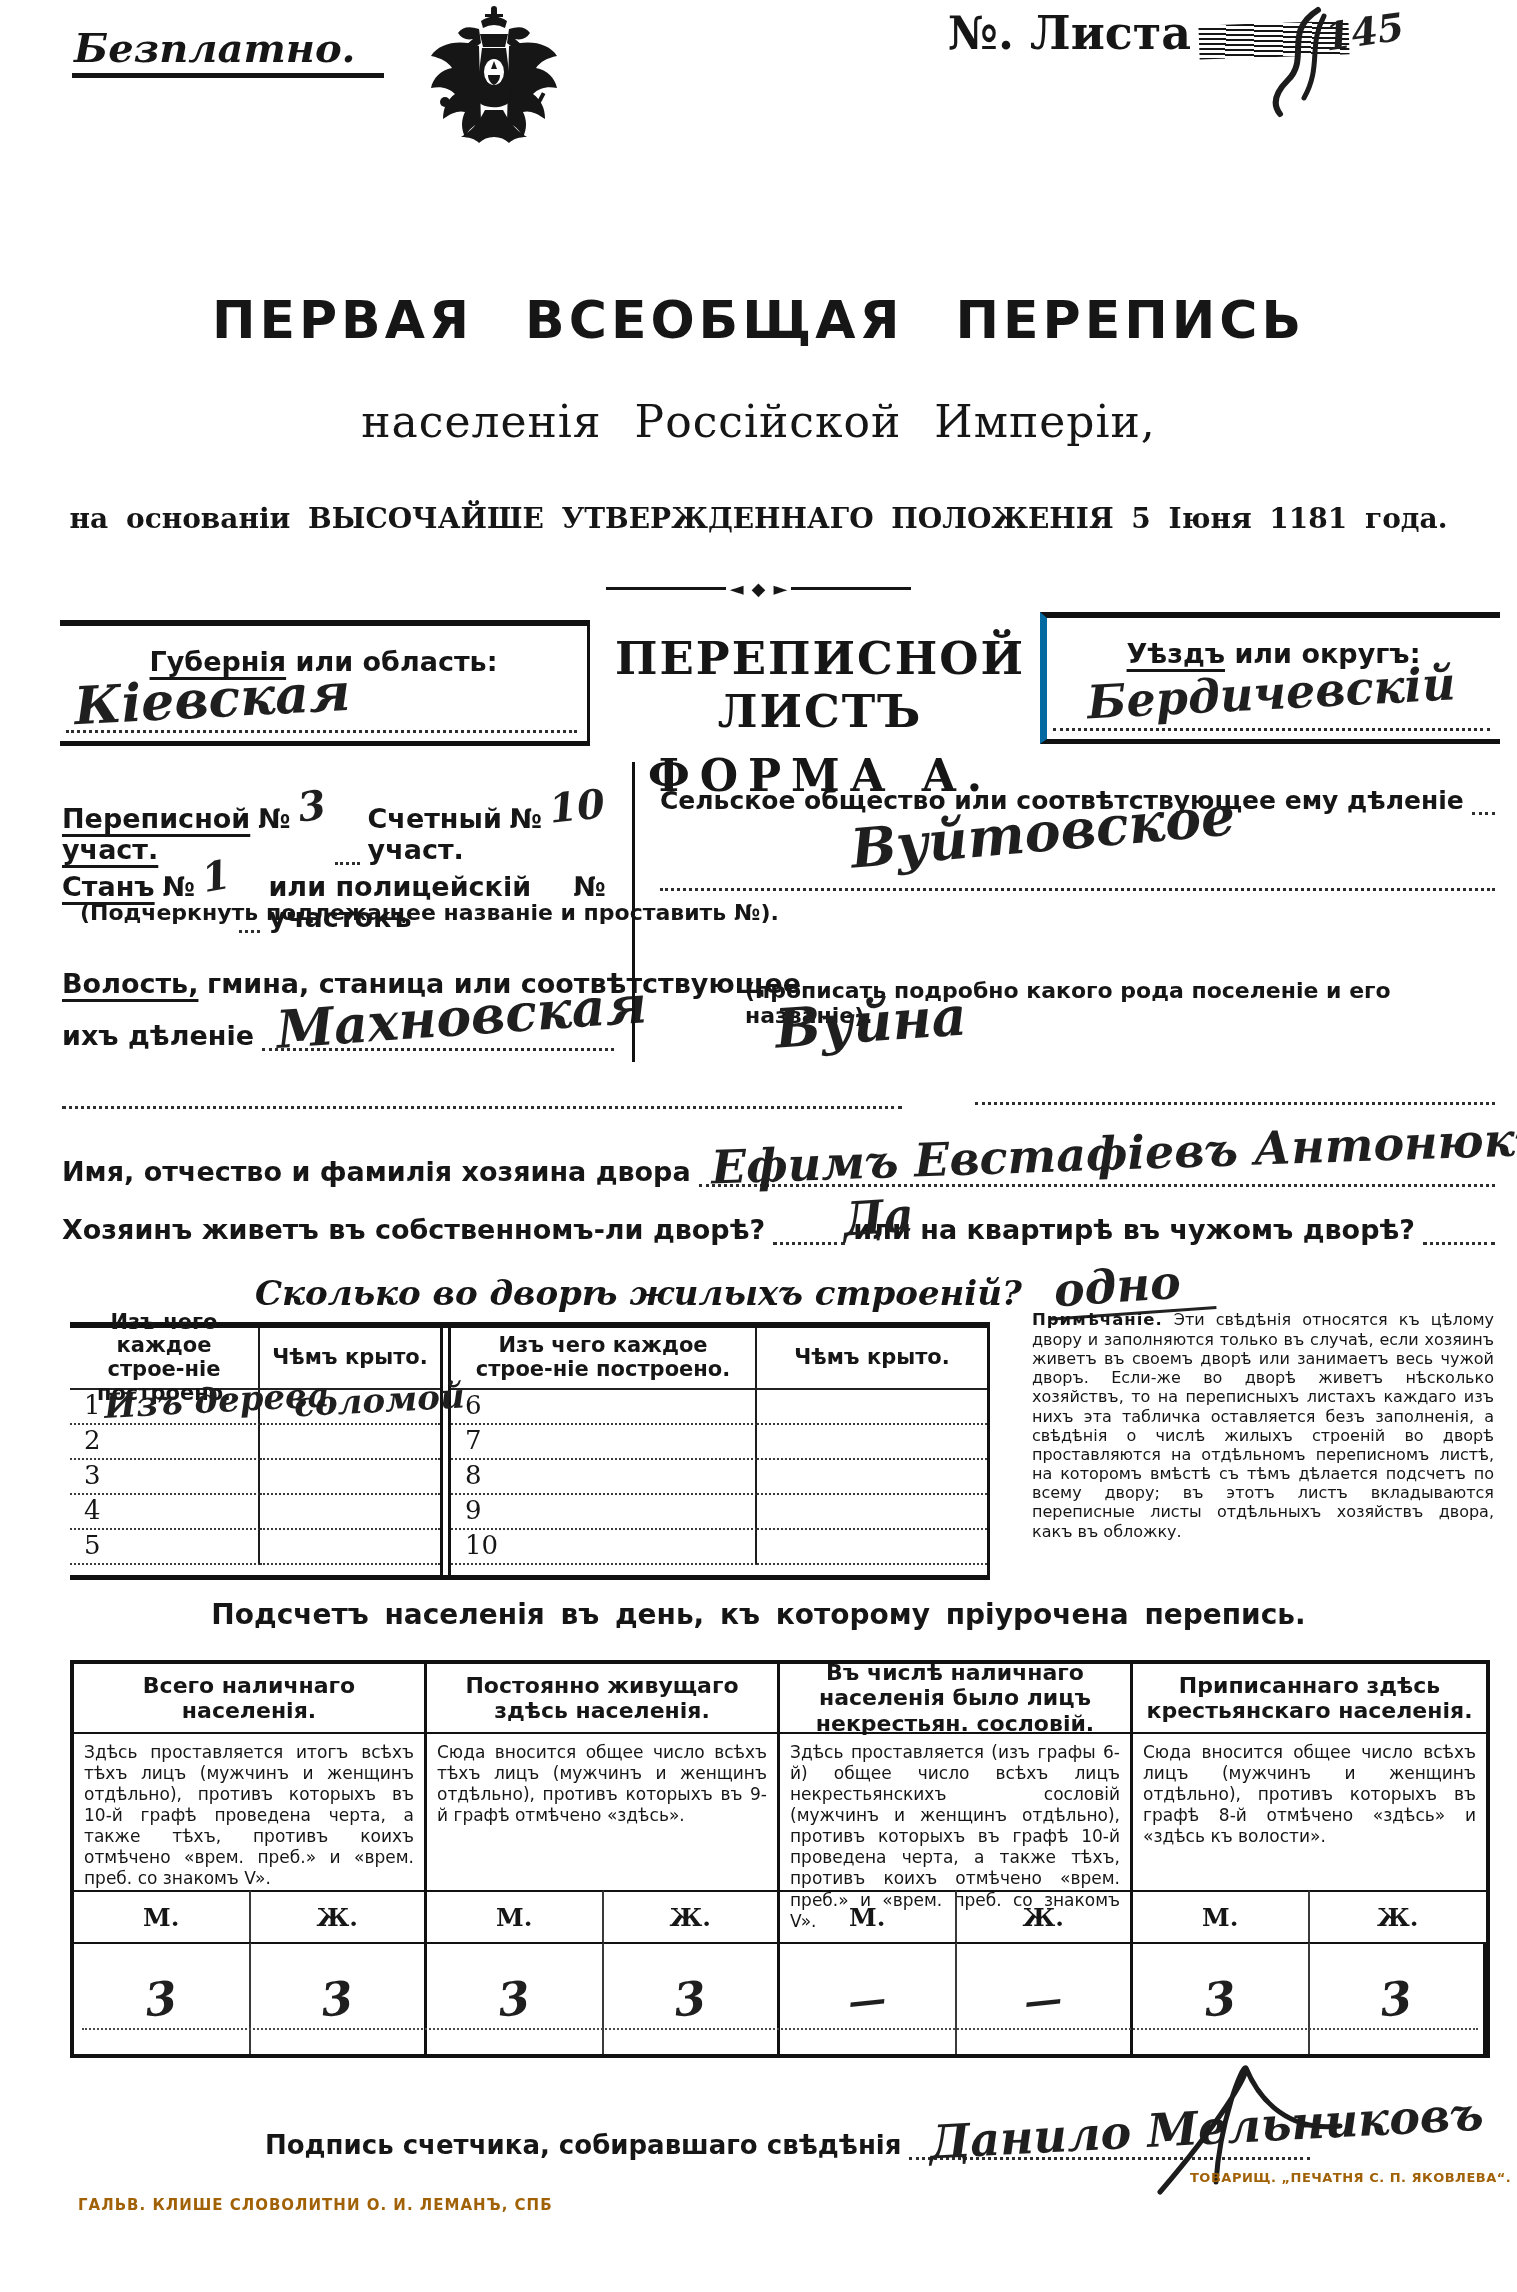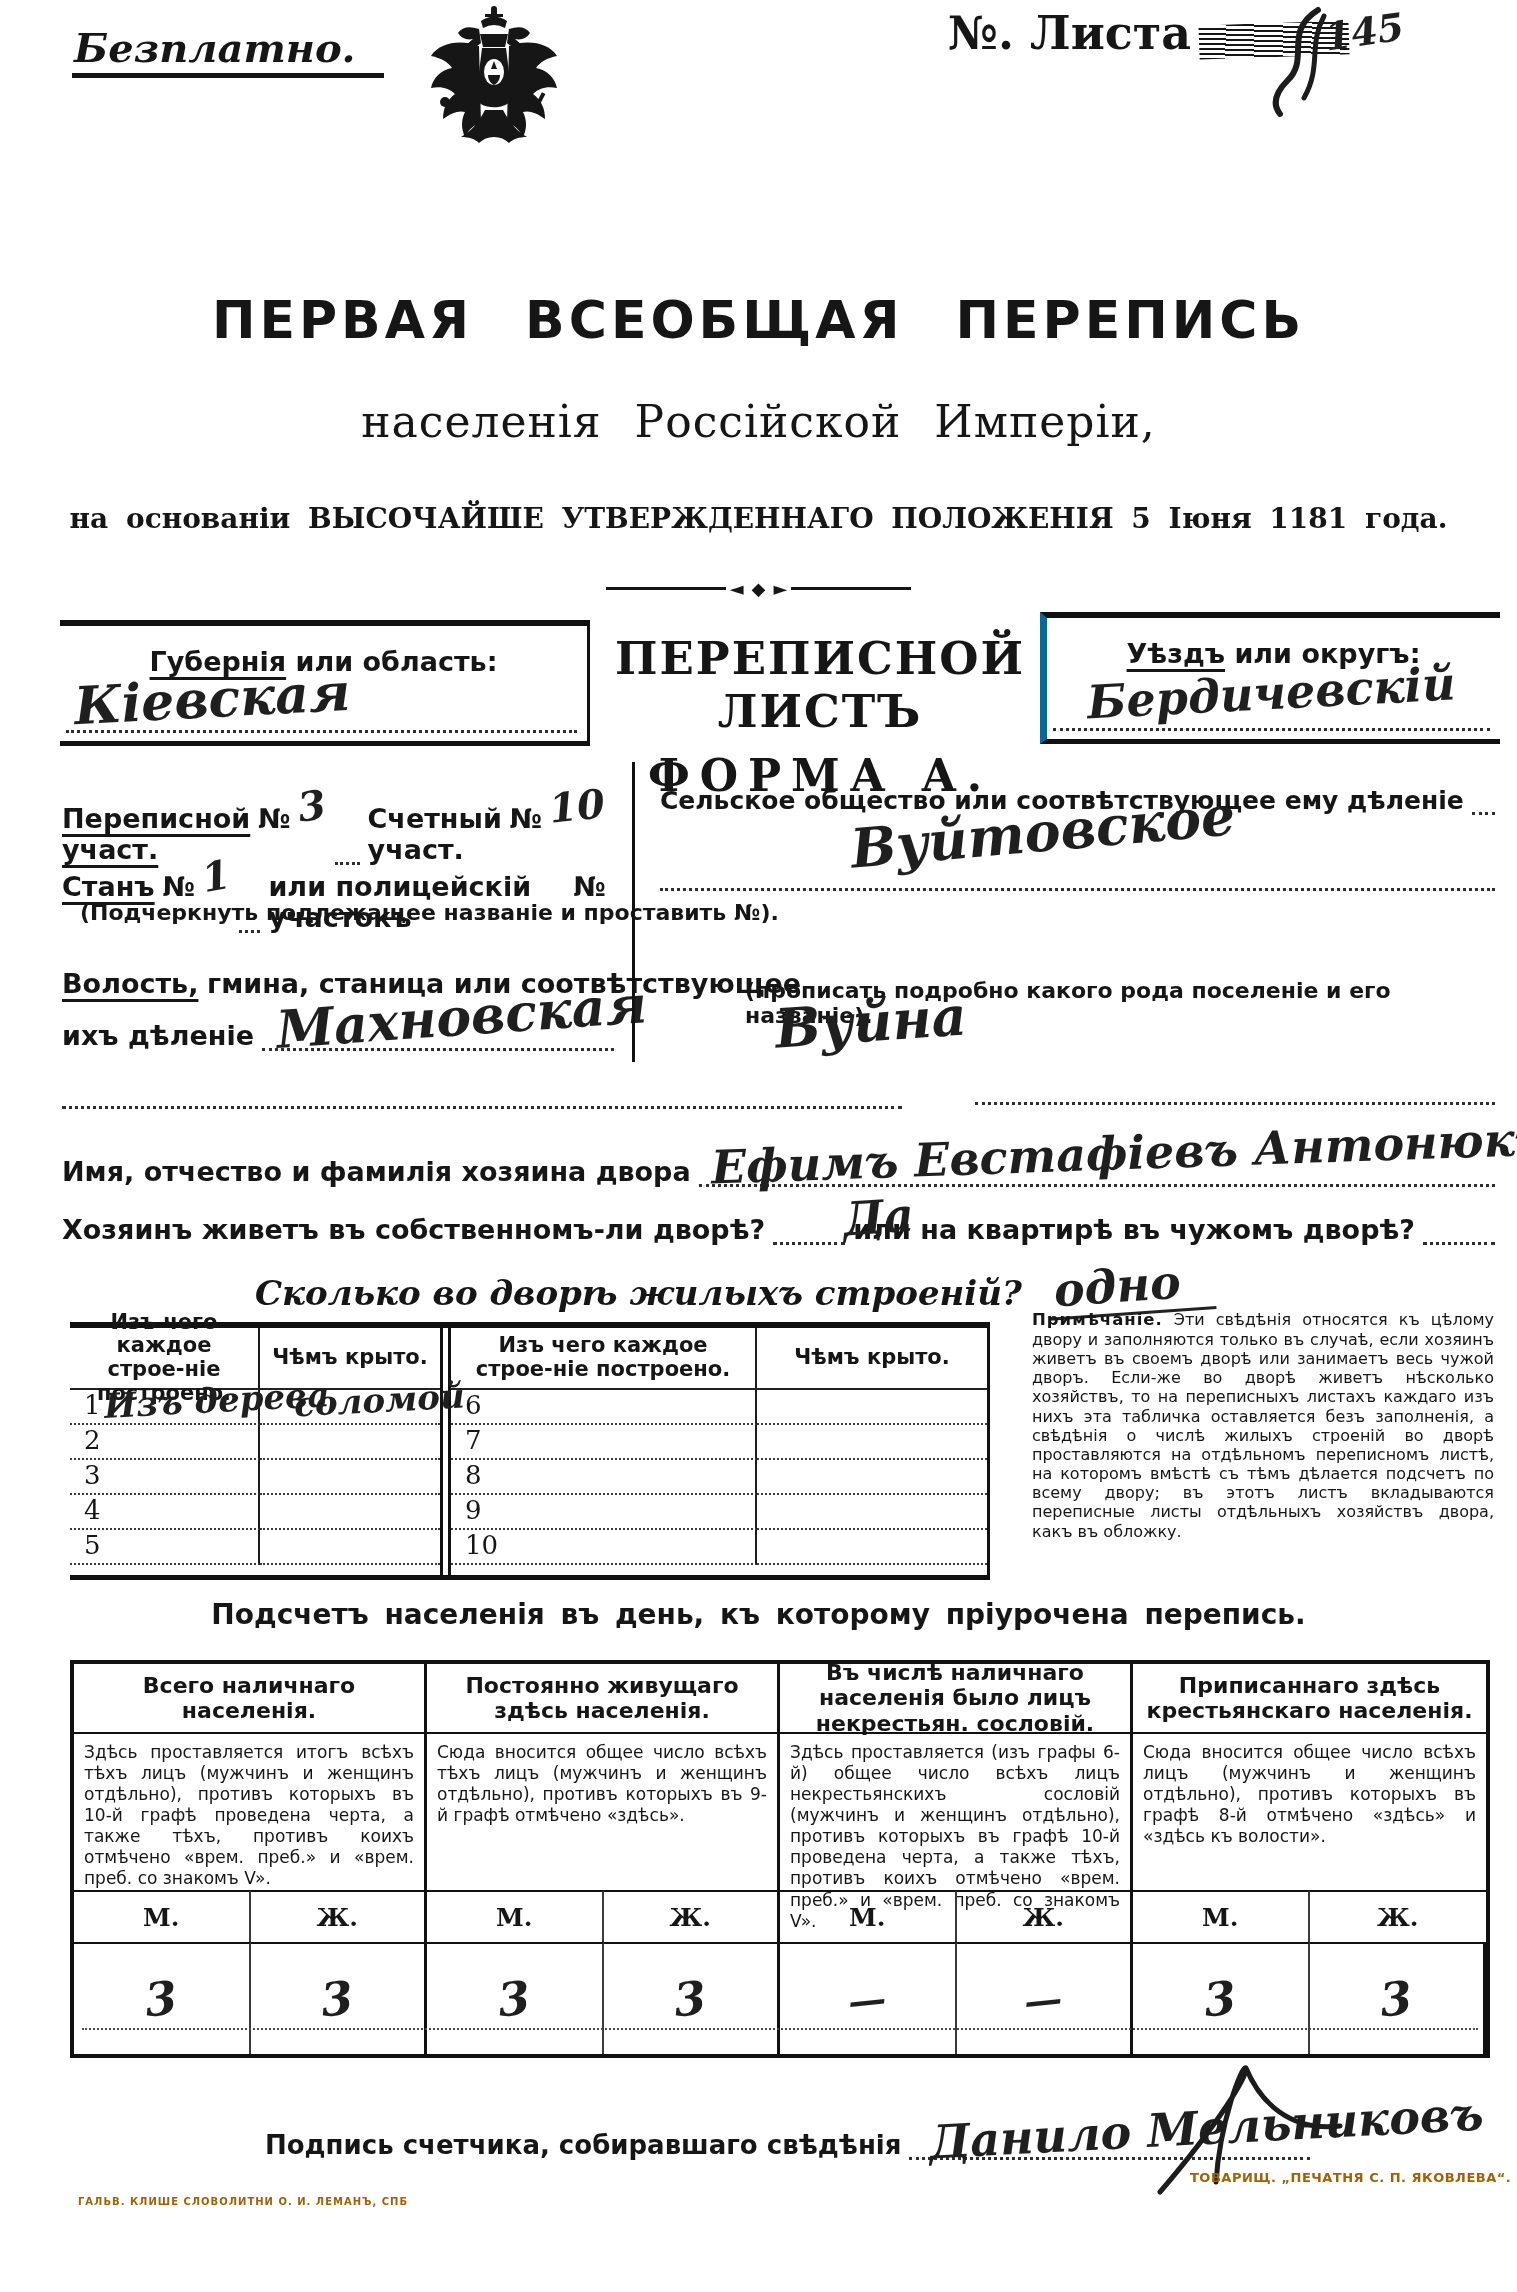--- a/index.html
+++ b/index.html
@@ -95,21 +95,21 @@
   .st-vals .scell{height:112px;}
   .st-mzh .scell:nth-child(odd),.st-vals .scell:nth-child(odd){border-right:2px solid #3a3a3a;}
   .st-mzh .scell:nth-child(even),.st-vals .scell:nth-child(even){border-right:3px solid #111;}
   .st-mzh .scell:last-child,.st-vals .scell:last-child{border-right:none;}
   .dotacross{position:absolute;left:8px;right:8px;bottom:24px;border-bottom:2px dotted #4a4a4a;}
   .valhw{font-size:46px;transform:rotate(-6deg);}
 
   
   .sigline{left:265px;top:2130px;width:1045px;font-size:26px;}
   .printer{font-weight:bold;color:#a16207;}
-  .pl{left:78px;top:2196px;font-size:10px;letter-spacing:1px;}
+  .pl{left:78px;top:2196px;font-size:15px;letter-spacing:1px;}
   .pr{left:1190px;top:2170px;font-size:13px;letter-spacing:0.5px;}
   svg.stroke{fill:none;stroke:#1c1c1c;stroke-linecap:round;}
 </style>
 </head>
 <body>
 
 <div class="page">
 
   <div class="abs bezplatno">Безплатно.</div>
 

